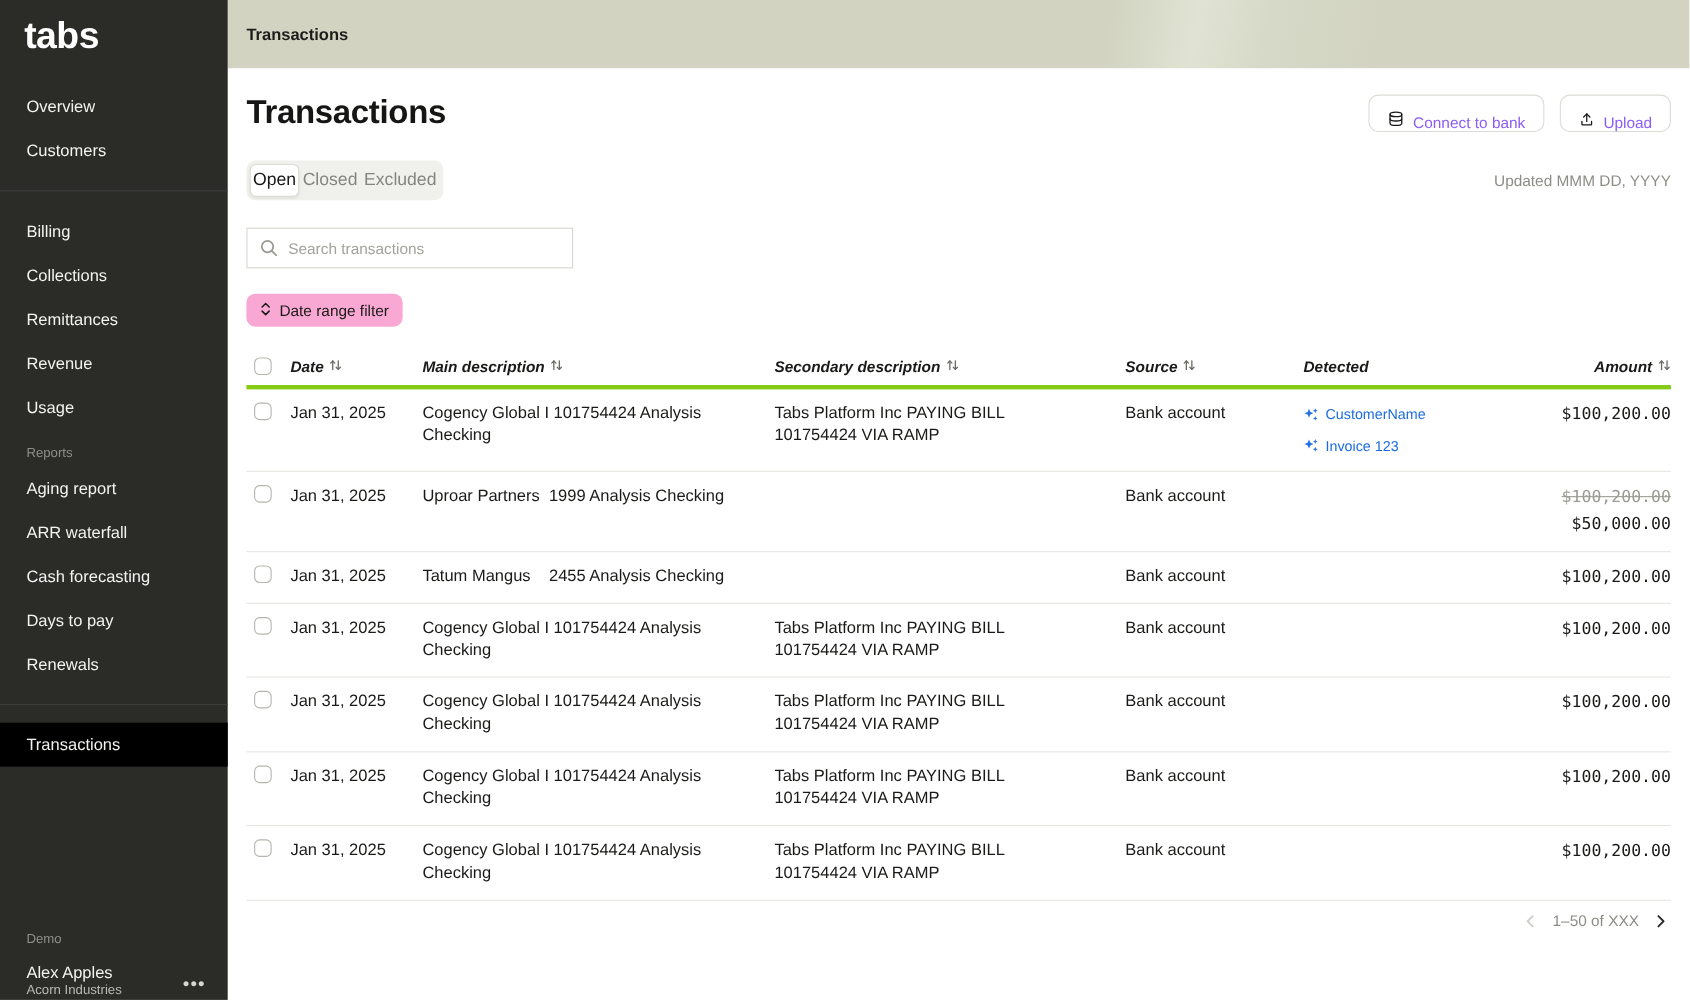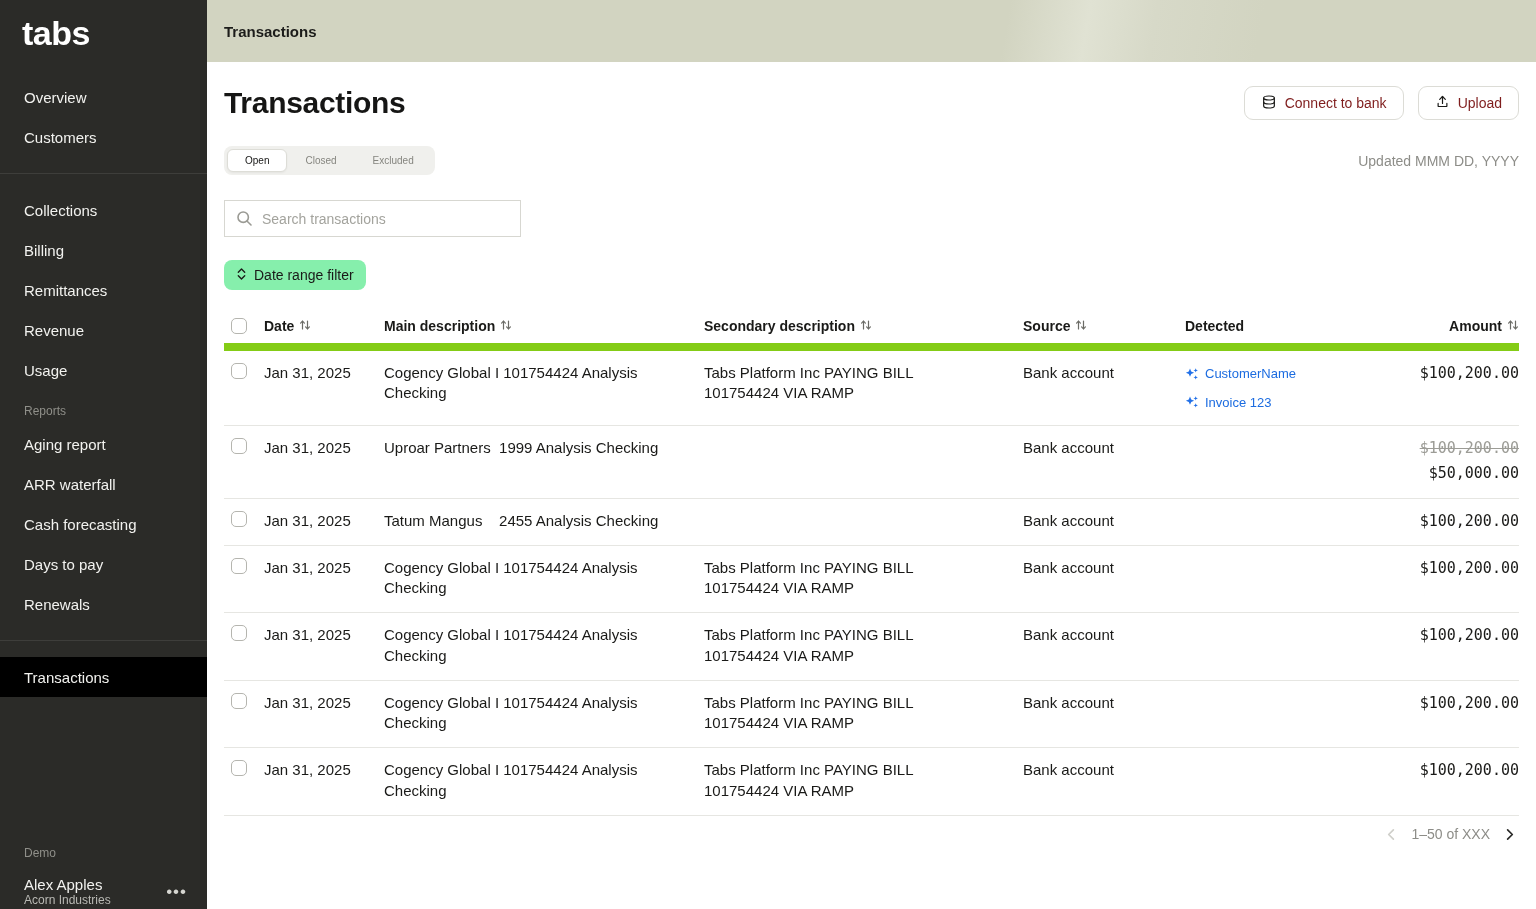--- a/index.html
+++ b/index.html
@@ -11,61 +11,61 @@
   .sidebar { position:relative; width:207px; height:100%; background:#2b2b28; flex:0 0 207px; }
   .logo { color:#fff; font-size:34px; font-weight:700; letter-spacing:-0.5px; padding:14px 0 0 22px; }
   .nav { margin-top:24px; }
   .nav-item { height:40px; display:flex; align-items:center; padding-left:24px;
     color:#f2f2ef; font-size:15px; cursor:pointer; }
   .nav-item.active { background:#000; }
   .nav-divider { border-top:1px solid #3e3e3b; margin:16px 0; }
   .nav-header { font-size:12px; color:#8f8f89; padding:14px 0 6px 24px; }
   .sidebar-footer { position:absolute; left:0; right:0; bottom:2px; padding:0 16px 0 24px; }
   .sf-label { font-size:12px; color:#8f8f89; margin-bottom:16px; }
-  .sf-row { display:flex; align-items:center; justify-content:space-between; }
+  .sf-row { display:flex; align-items:flex-end; justify-content:space-between; }
   .sf-name { font-size:15px; color:#f2f2ef; }
   .sf-org { font-size:12px; color:#b9b9b4; margin-top:0; }
   .sf-menu { background:none; border:none; color:#d6d6d1; font-size:17px; letter-spacing:1px;
     cursor:pointer; line-height:1; padding:4px; }
 
   
   .main { flex:1; display:flex; flex-direction:column; min-width:0; }
   .topbar { height:62px; flex:0 0 62px; display:flex; align-items:center; padding-left:17px;
     background:linear-gradient(100deg,#d2d4c1 0%,#d2d4c1 60%,#e0e2d3 66%,#d7d9c8 71%,#d2d4c1 79%,#d2d4c1 100%); }
   .breadcrumb { font-size:15px; font-weight:700; color:#1c1c1a; }
   .content { padding:0 17px; flex:1; }
 
   .page-head { display:flex; align-items:center; justify-content:space-between; margin-top:24px; }
   .page-title { font-size:30px; font-weight:600; letter-spacing:-0.3px; color:#161615; }
   .actions { display:flex; gap:14px; }
-  .btn { display:flex; align-items:center; gap:8px; height:34px; padding:0 16px; background:#fff;
-    border:1px solid #dcdcd6; border-radius:9px; font-size:14px; font-weight:500; color:#7f1d1d;
+  .btn { display:flex; align-items:flex-end; gap:8px; height:34px; padding:0 16px; background:#fff;
+    border:1px solid #dcdcd6; border-radius:9px; font-size:14px; font-weight:500; color:#8b5cf6;
     font-family:inherit; cursor:pointer; }
 
   .tabs-row { display:flex; align-items:center; justify-content:space-between; margin-top:26px; }
   .tabgroup { display:flex; background:#f0f0ed; border-radius:8px; padding:3px; }
-  .tab { padding:5px 17px; font-size:10px; color:#85857f; border-radius:6px; border:1px solid transparent; cursor:pointer; }
+  .tab { padding:5px 2px; font-size:16px; color:#85857f; border-radius:6px; border:1px solid transparent; cursor:pointer; }
   .tab.active { background:#fff; color:#16161 5; color:#161615; font-weight:500; border:1px solid #dddDD7;
     border:1px solid #ddddd7; box-shadow:0 1px 2px rgba(0,0,0,0.05); }
   .updated { font-size:14px; color:#8d8d88; }
 
   .searchbar { position:relative; margin-top:25px; width:297px; }
   .searchbar input { width:100%; height:37px; border:1px solid #d7d7d1; border-radius:0;
     padding:0 12px 0 37px; font-size:14px; font-family:inherit; color:#191917; outline:none; }
   .searchbar input::placeholder { color:#a3a39d; }
   .search-ic { position:absolute; left:12px; top:10px; }
 
   .filter-btn { margin-top:23px; display:flex; align-items:center; gap:7px; height:30px; padding:0 12px;
-    background:#86efac; border:none; border-radius:8px; font-size:14px; font-weight:500; color:#1a1a18;
+    background:#f9a8d4; border:none; border-radius:8px; font-size:14px; font-weight:500; color:#1a1a18;
     font-family:inherit; cursor:pointer; }
 
   
   .table { margin-top:28px; }
   .thead, .trow { display:grid; grid-template-columns:40px 120px 320px 319px 162px 146px 1fr; align-items:start; }
-  .thead { border-bottom:8px solid #84cc16; padding-bottom:9px; align-items:center; }
+  .thead { border-bottom:4px solid #84cc16; padding-bottom:9px; align-items:center;font-style:italic; }
   .th { font-size:14px; font-weight:700; color:#1a1a18; display:flex; align-items:center; gap:5px; cursor:pointer; }
   .th.right { justify-content:flex-end; }
   .trow { border-bottom:1px solid #e6e6e2; cursor:pointer; }
   .cell { padding:12px 10px 14px 0; font-size:15px; color:#1a1a18; line-height:1.35; }
   .cb-cell { padding:12px 0 0 7px; }
   .thead .cb-cell { padding-top:0; }
   .cb { display:block; width:16px; height:16px; border:1.5px solid #b5b5af; border-radius:5px; background:#fff; cursor:pointer; }
   .c-main, .c-sec { white-space:pre-wrap; }
   .c-sec span { display:block; max-width:282px; }
   .c-det { display:flex; flex-direction:column; gap:11px; padding-top:14px; }
@@ -83,22 +83,22 @@
 <body>
 
 <div class="app">
 
   <aside class="sidebar">
     <div class="logo">tabs</div>
     <nav class="nav" id="sidebar-nav">
         <div class="nav-item">Overview</div>
         <div class="nav-item">Customers</div>
         <div class="nav-divider"></div>
+        <div class="nav-item">Billing</div>
         <div class="nav-item">Collections</div>
-        <div class="nav-item">Billing</div>
         <div class="nav-item">Remittances</div>
         <div class="nav-item">Revenue</div>
         <div class="nav-item">Usage</div>
         <div class="nav-header">Reports</div>
         <div class="nav-item">Aging report</div>
         <div class="nav-item">ARR waterfall</div>
         <div class="nav-item">Cash forecasting</div>
         <div class="nav-item">Days to pay</div>
         <div class="nav-item">Renewals</div>
         <div class="nav-divider"></div>

